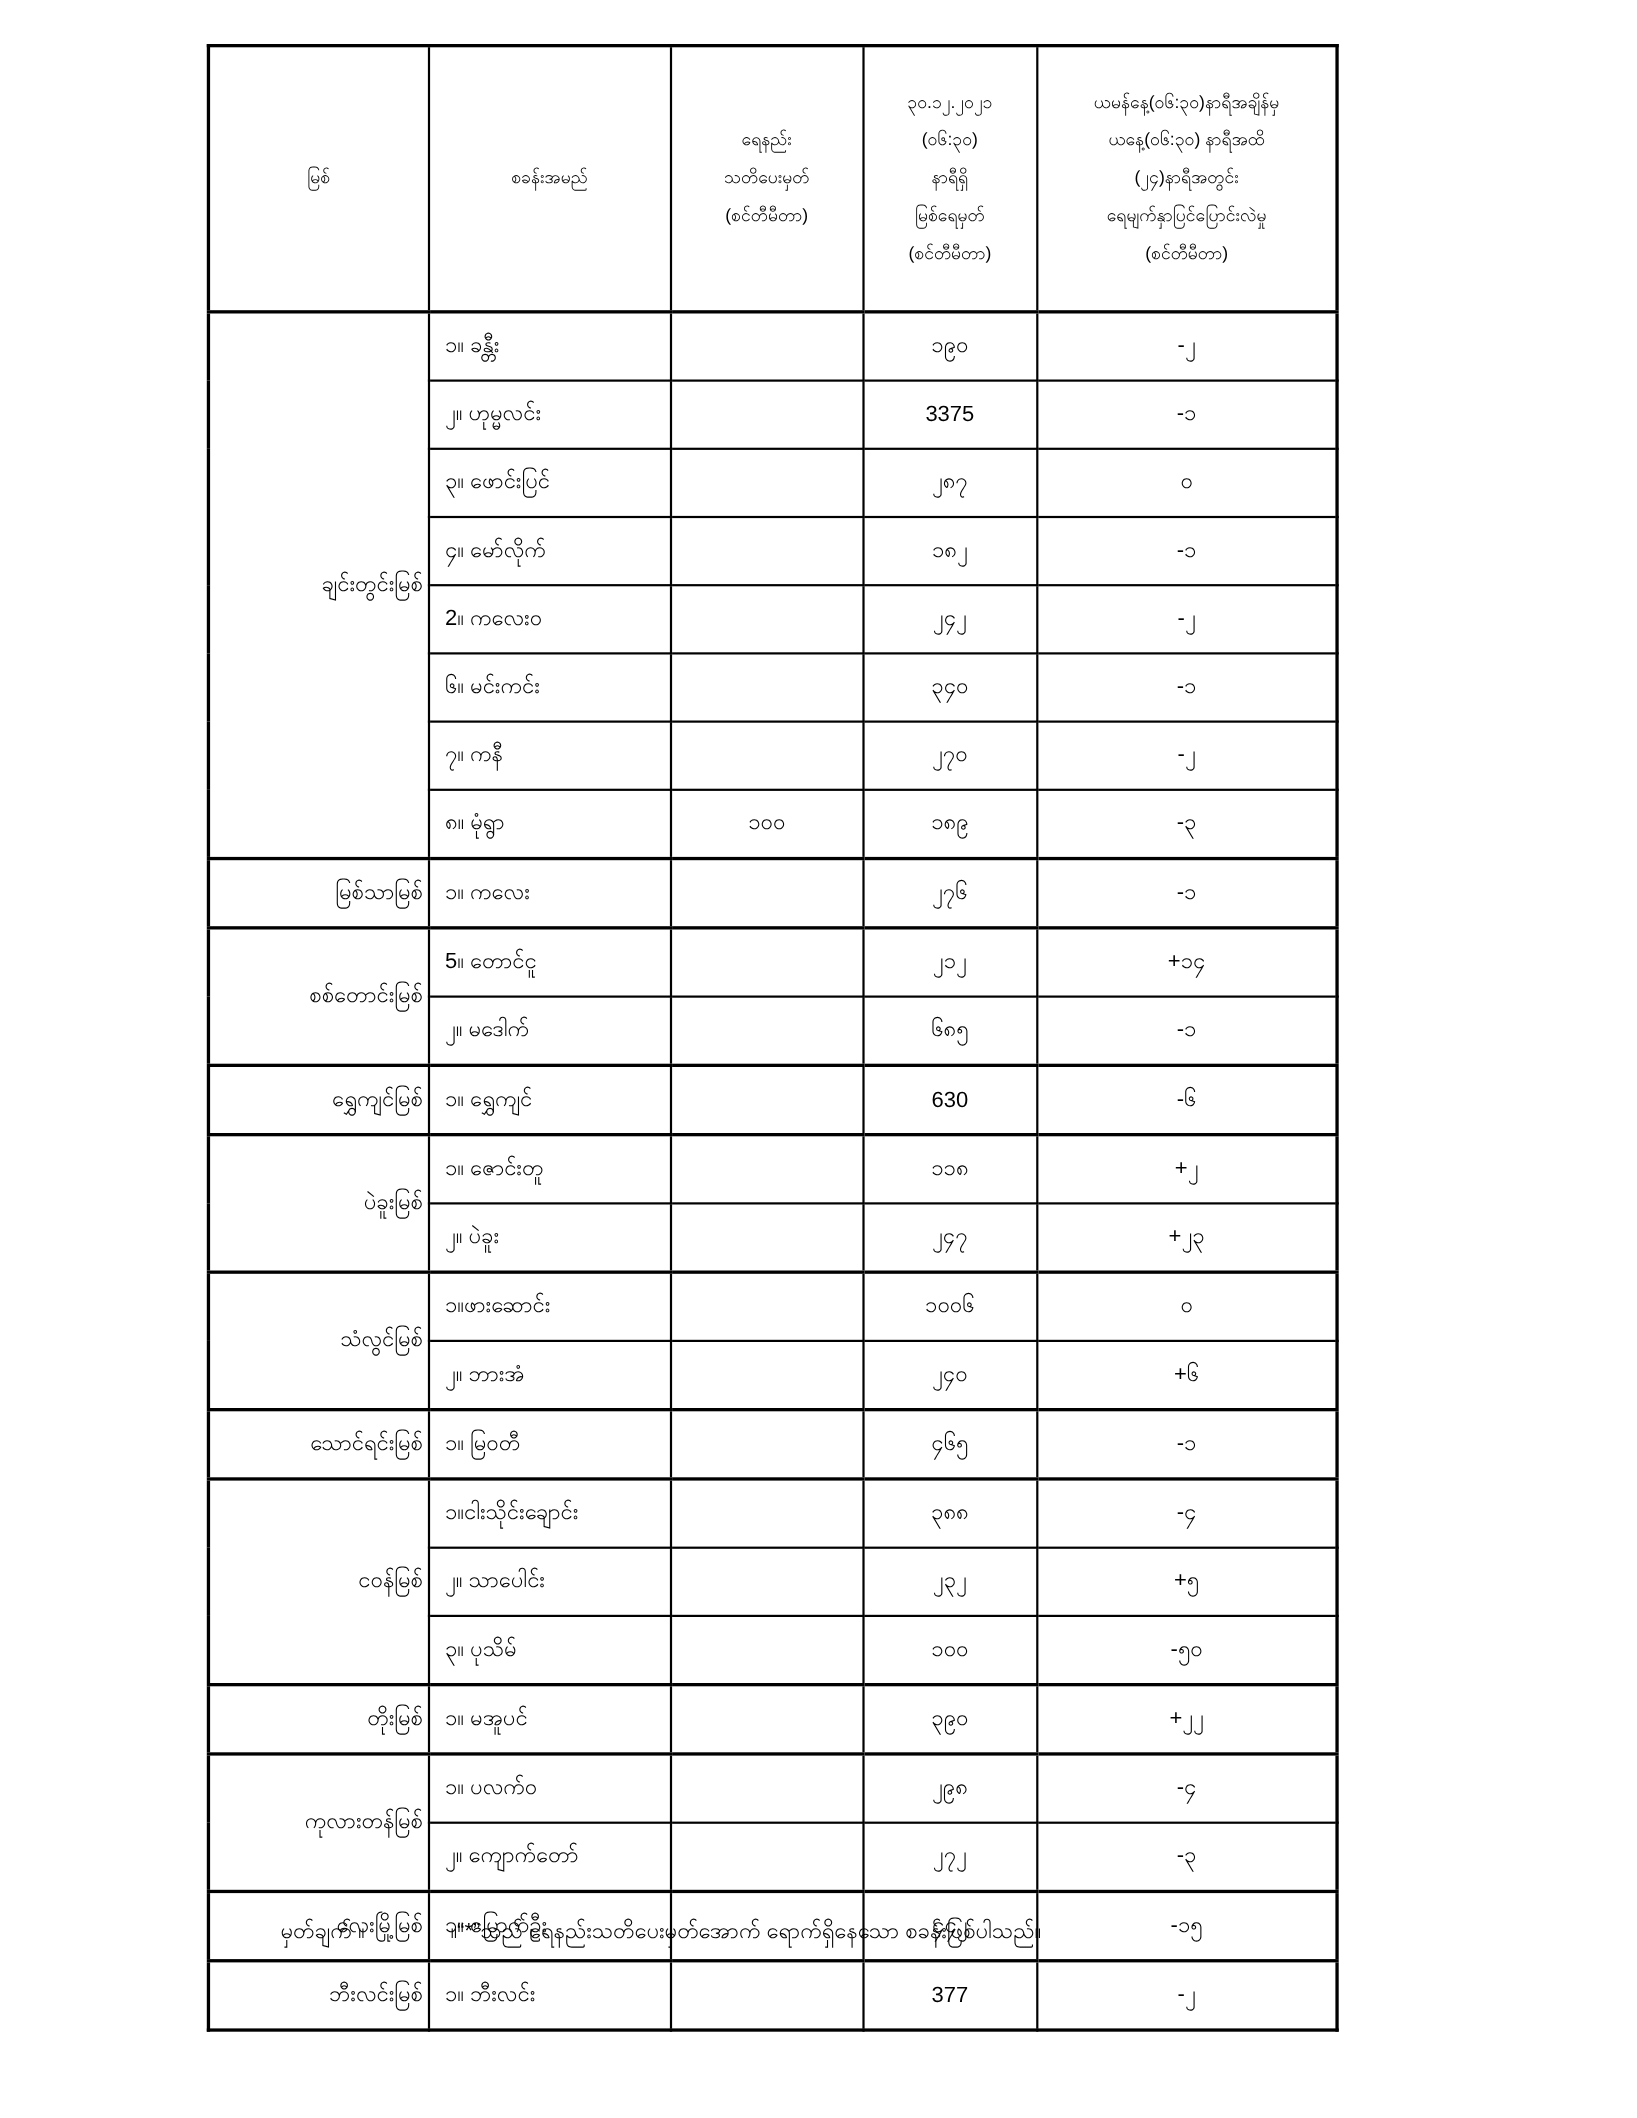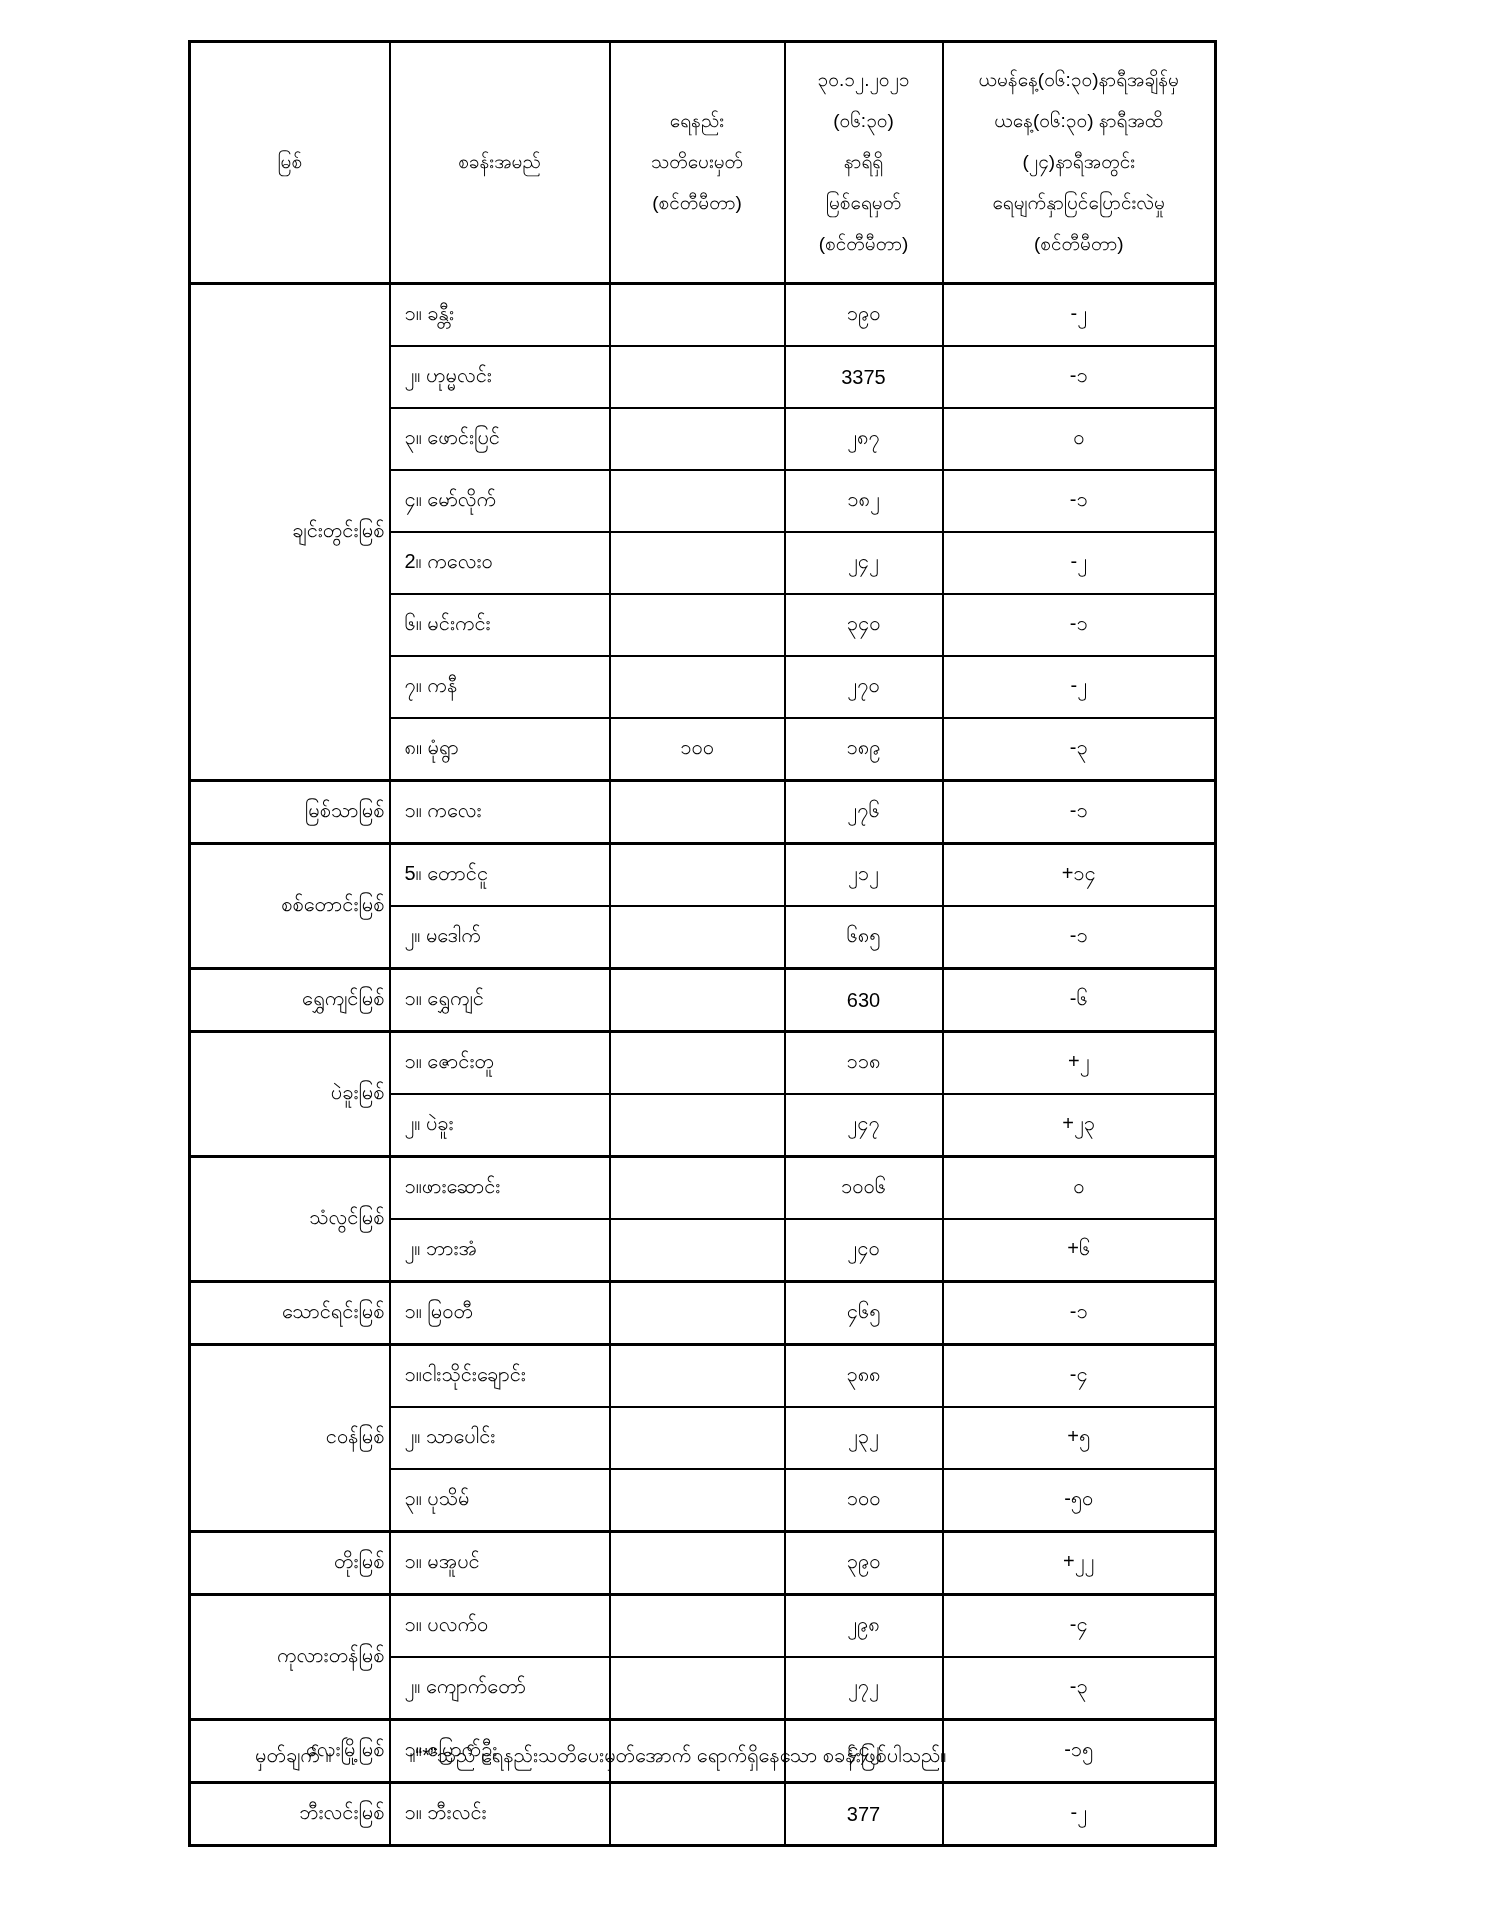--- a/index.html
+++ b/index.html
@@ -31,21 +31,21 @@
   }
   table.wtable, table.wtable td, table.wtable th {
     border: 2px solid #000;
   }
   table.wtable { border-width: 3px; }
   th.hcell {
     font-weight: normal;
     text-align: center;
     vertical-align: middle;
     white-space: pre-line;
-    font-size: 19px;
+    font-size: 16px;
     line-height: 2.15;
     height: 235px;
     padding: 2px 4px;
     border-bottom-width: 3px;
   }
   td {
     font-size: 20px;
     vertical-align: middle;
     padding: 2px 4px;
     height: 56px;

